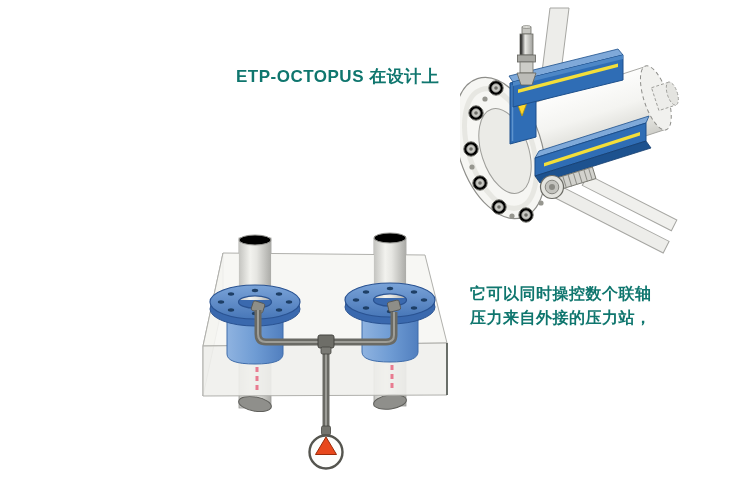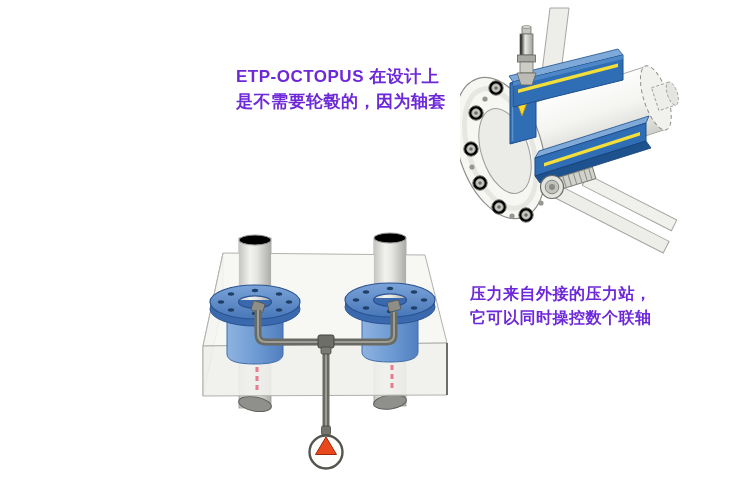--- a/index.html
+++ b/index.html
@@ -1,38 +1,37 @@
 <!DOCTYPE html>
 <html><head>
 <meta charset="utf-8">
 <style>
   html,body{margin:0;padding:0;background:#fff;}
   #page{position:relative;width:748px;height:500px;background:#ffffff;overflow:hidden;
         font-family:"Liberation Sans","DejaVu Sans",sans-serif;}
-  .caption{position:absolute;font-weight:bold;color:#6d28d9;white-space:nowrap;}
+  .caption{position:absolute;font-weight:bold;color:#0f766e;white-space:nowrap;}
   .caption .line{display:block;}
   #caption-left{left:236px;top:64px;font-size:17px;line-height:25px;letter-spacing:0.5px;}
   #caption-right{left:470px;top:282px;font-size:16px;line-height:24px;letter-spacing:0.5px;}
   svg{position:absolute;display:block;}
   #coupling-svg{left:460px;top:0px;}
   #station-svg{left:160px;top:228px;}
 </style>
 </head>
 <body>
 
 <div id="page">
 
   <div id="caption-left" class="caption">
     <span class="line">ETP-OCTOPUS 在设计上</span>
-    <span class="line">是不需要轮毂的，因为轴套</span>
   </div>
 
   <div id="caption-right" class="caption">
+    <span class="line">它可以同时操控数个联轴</span>
     <span class="line">压力来自外接的压力站，</span>
-    <span class="line">它可以同时操控数个联轴</span>
   </div>
 
   <svg id="coupling-svg" width="288" height="265" viewBox="0 0 288 265">
     <defs>
       <linearGradient id="cylGrad" x1="0" y1="0" x2="0" y2="1">
         <stop offset="0" stop-color="#fdfdfc"></stop>
           <stop offset="0.45" stop-color="#f4f4f1"></stop>
         <stop offset="0.85" stop-color="#dcdcd7"></stop>
           <stop offset="1" stop-color="#cfcfca"></stop>
       </linearGradient>

